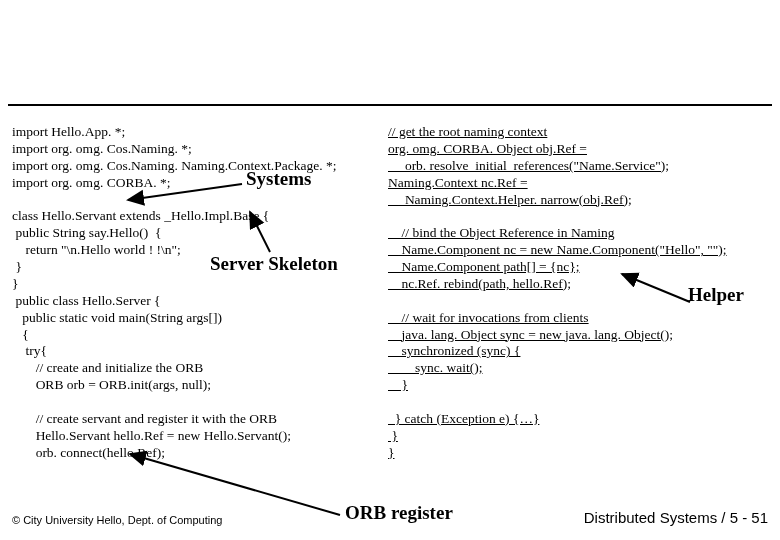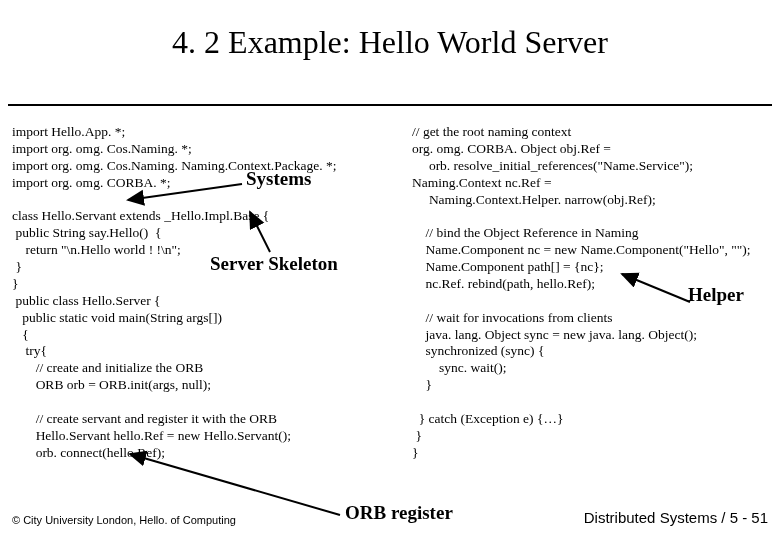--- a/index.html
+++ b/index.html
@@ -44,22 +44,23 @@
     white-space: pre;
     margin-top: 10px;
   }
   .col-left {
     position: absolute;
     left: 0;
     top: 0;
   }
   .col-right {
     position: absolute;
-    left: 400px;
+    left: 376px;
     top: 0;
+    text-decoration: underline;
   }
   .label {
     position: absolute;
     font-size: 19px;
     font-weight: bold;
   }
   .footer-left {
     position: absolute;
     left: 12px;
     bottom: 14px;
@@ -78,21 +79,20 @@
     left: 0;
     top: 0;
     pointer-events: none;
   }
 </style>
 </head>
 <body>
 
 <div class="slide">
 
-  <div class="title">4. 2 Example: Hello World Server</div>
   <div class="hr"></div>
 
   <div class="code">
     <div class="col-left">import Hello.App. *;
 import org. omg. Cos.Naming. *;
 import org. omg. Cos.Naming. Naming.Context.Package. *;
 import org. omg. CORBA. *;
 
 class Hello.Servant extends _Hello.Impl.Base {
  public String say.Hello()  {
@@ -145,16 +145,16 @@
 
     <line x1="242" y1="184" x2="128" y2="200" stroke="#000" stroke-width="2" marker-end="url(#ah)"></line>
 
     <line x1="270" y1="252" x2="250" y2="212" stroke="#000" stroke-width="2" marker-end="url(#ah)"></line>
 
     <line x1="690" y1="302" x2="622" y2="274" stroke="#000" stroke-width="2" marker-end="url(#ah)"></line>
 
     <line x1="340" y1="515" x2="130" y2="454" stroke="#000" stroke-width="2" marker-end="url(#ah)"></line>
   </svg>
 
-  <div class="footer-left">© City University London, Hello. of Computing</div>
+  <div class="footer-left">© City University Hello, Dept. of Computing</div>
   <div class="footer-right">Distributed Systems / 5 - 51</div>
 
 </div>
 
 </body></html>

